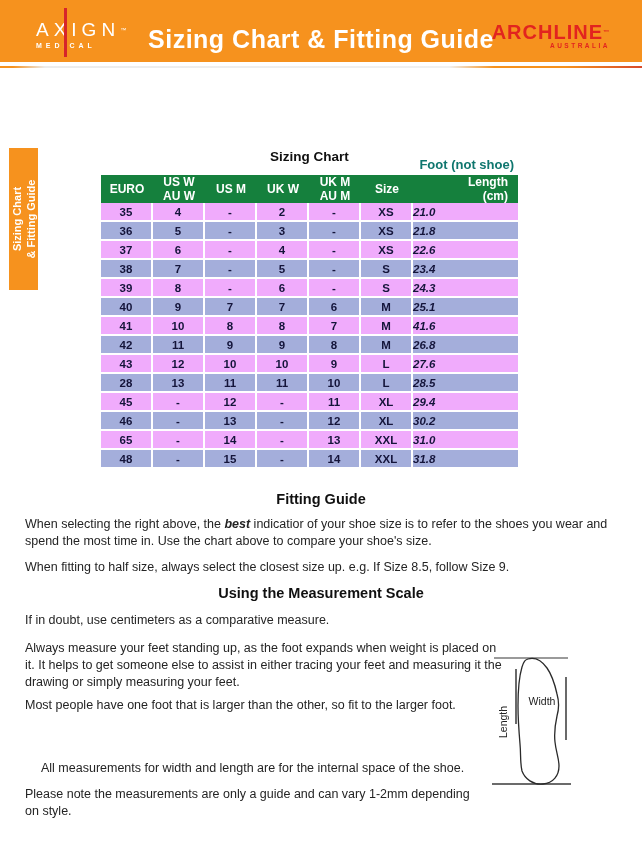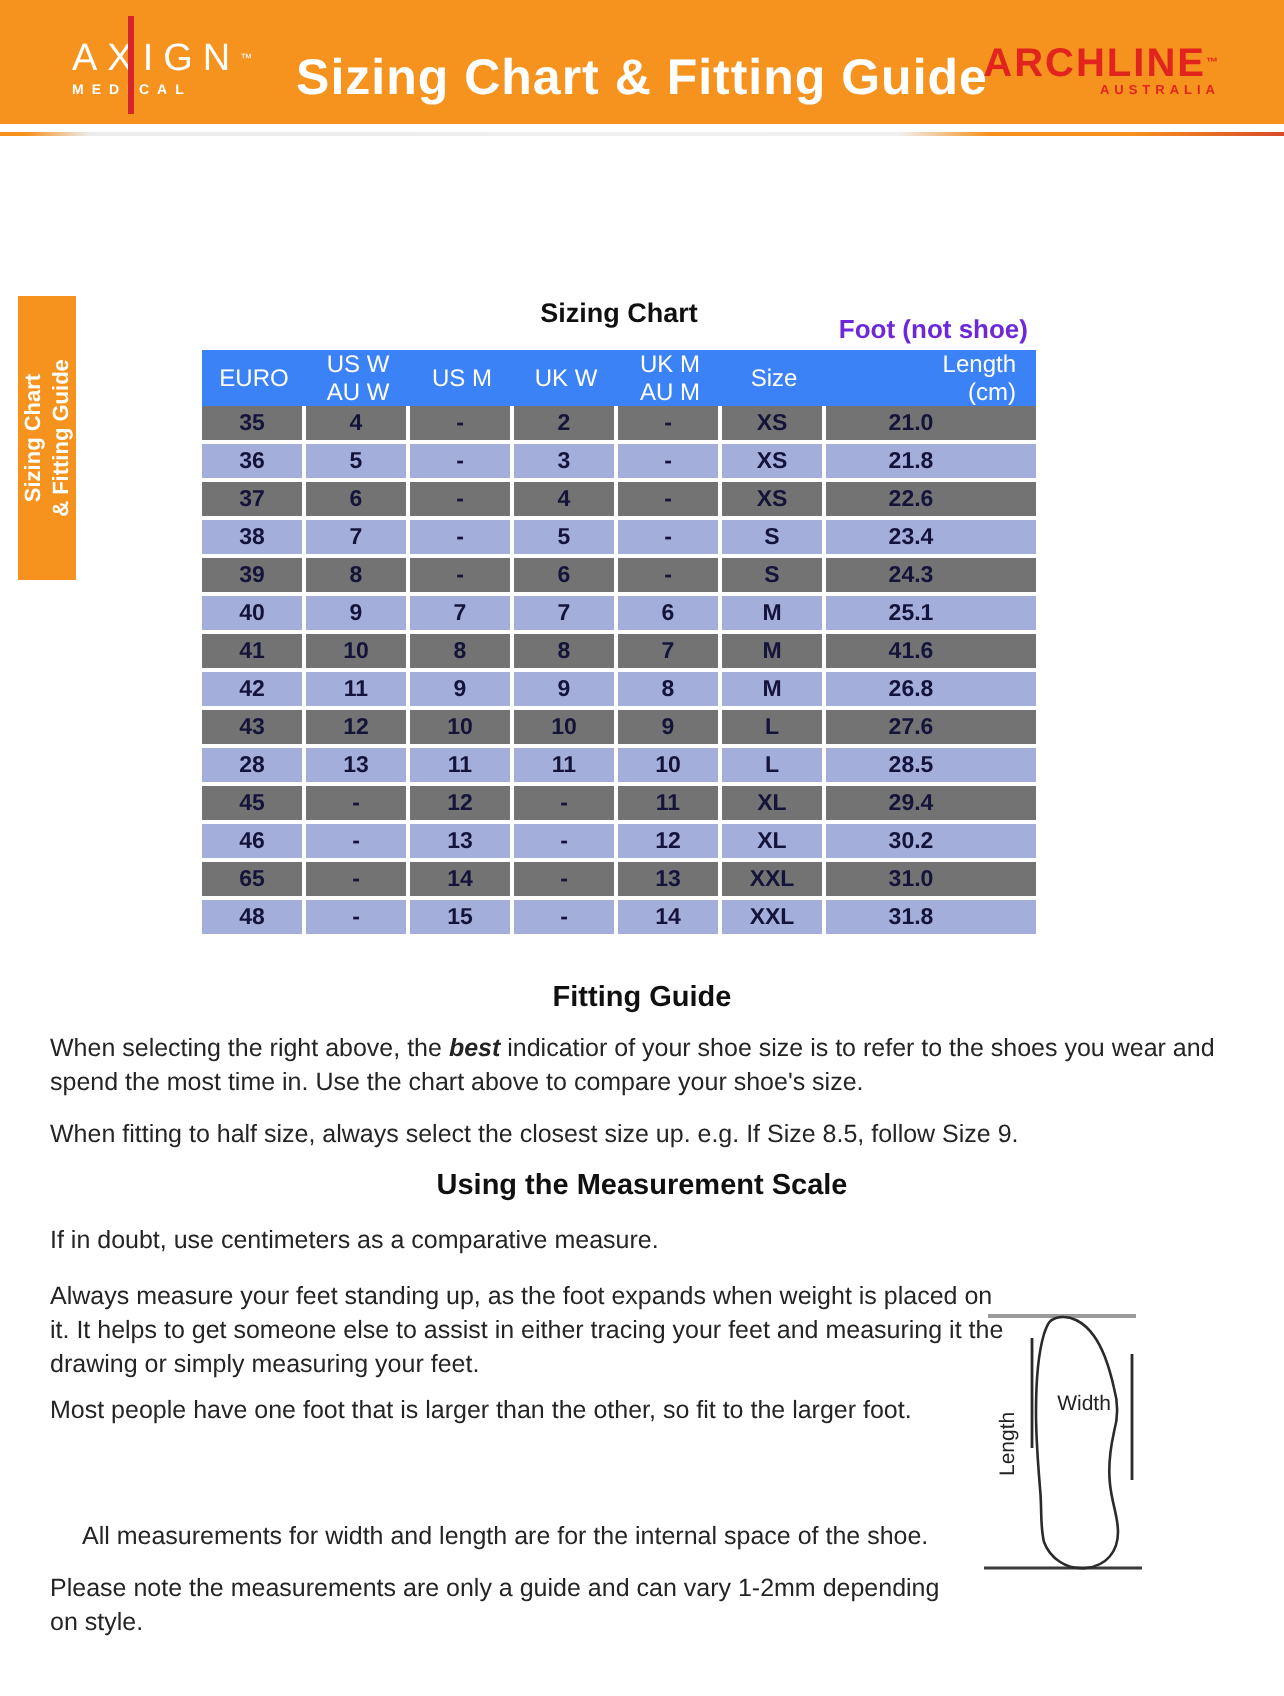--- a/index.html
+++ b/index.html
@@ -22,29 +22,29 @@
   .archline-sub{font-size:6.5px;font-weight:700;letter-spacing:2.5px;margin-top:0;}
   .header-rule{position:absolute;left:0;top:66px;width:642px;height:2px;
     background:linear-gradient(90deg,#F6921E 0%,#F6921E 2%,#ECECEC 7%,#F0F0F0 70%,#F6921E 77%,#F6921E 88%,#D84A2B 100%);}
   
   .side-tab{position:absolute;left:9px;top:148px;width:29px;height:142px;background:#F6921E;}
   .side-tab-text{position:absolute;left:50%;top:50%;transform:translate(-50%,-50%) rotate(-90deg);
     white-space:nowrap;color:#fff;font-weight:700;font-size:11px;line-height:14px;text-align:center;}
   
   .chart-area{position:absolute;left:101px;top:149px;width:417px;}
   .chart-title{margin:0;text-align:center;font-size:13.5px;font-weight:700;color:#101010;line-height:16px;}
-  .foot-note{position:absolute;right:4px;top:8px;font-size:13px;font-weight:700;color:#6d28d9;}
+  .foot-note{position:absolute;right:4px;top:8px;font-size:13px;font-weight:700;color:#0f766e;}
   table.sizing{border-collapse:separate;border-spacing:0;table-layout:fixed;width:417px;margin-top:10px;}
-  table.sizing th{background:#3b82f6;color:#fff;font-size:12px;font-weight:400;
+  table.sizing th{background:#15803d;color:#fff;font-size:12px;font-weight:700;
     height:24px;padding:0;vertical-align:middle;line-height:14px;text-align:center;}
   table.sizing th:last-child{text-align:right;padding-right:10px;}
   table.sizing td{height:17px;padding:0;border-bottom:2px solid #fff;border-right:2px solid #fff;
     font-size:11.5px;font-weight:700;color:#14143A;text-align:center;vertical-align:middle;}
-  table.sizing td:last-child{border-right:none;text-align:center;padding-right:20px;}
-  table.sizing tr.row-blue td{background:#737373;margin-top:20px;}
+  table.sizing td:last-child{border-right:none;text-align:left;padding-right:20px;font-style:italic;}
+  table.sizing tr.row-blue td{background:#f0abfc;margin-top:20px;}
   table.sizing tr.row-lav td{background:#A4AEDB;}
   
   .section-heading{position:absolute;left:15px;width:612px;text-align:center;
     font-size:14.5px;font-weight:700;color:#101010;}
   .para{position:absolute;left:25px;font-size:12.5px;line-height:17px;color:#242424;}
   .fg-heading{top:491px;}
   .fg-p1{top:516px;width:596px;}
   .fg-p2{top:559px;width:596px;}
   .ms-heading{top:585px;}
   .ms-p1{top:612px;width:560px;}

